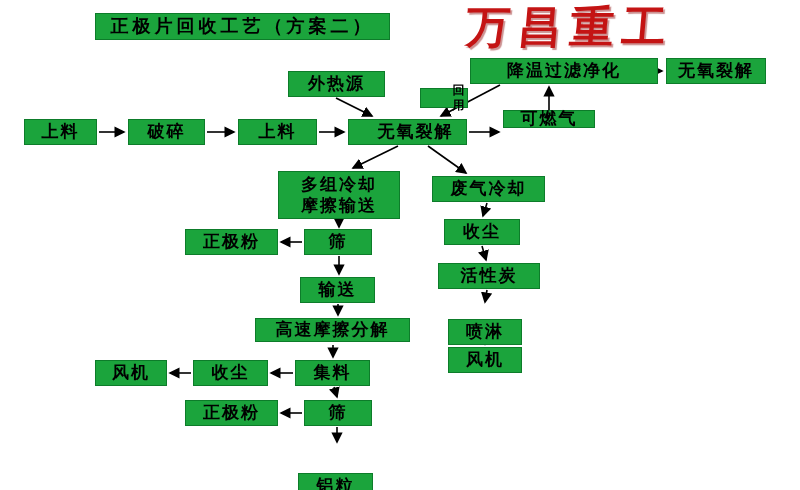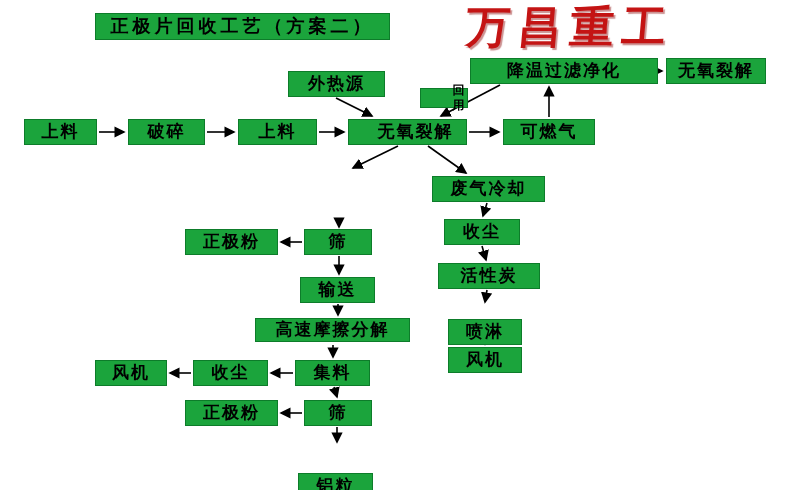--- a/index.html
+++ b/index.html
@@ -82,22 +82,24 @@
   <div class="node small" style="left:420px; top:88px; width:48px; height:20px;padding-left:30px;">回用</div>
 
   <div class="node" style="left:24px; top:119px; width:73px; height:26px;">上料</div>
 
   <div class="node" style="left:128px; top:119px; width:77px; height:26px;">破碎</div>
 
   <div class="node" style="left:238px; top:119px; width:79px; height:26px;">上料</div>
 
   <div class="node" style="left:348px; top:119px; width:119px; height:26px;padding-left:16px;">无氧裂解</div>
 
-  <div class="node" style="left:503px; top:119px; width:92px; height:26px;">可燃气</div>
+  <div class="node" style="left:503px; top:110px; width:92px; height:18px;">可燃气</div>
 
+  <div class="node" style="left:278px; top:171px; width:122px; height:48px;">多组冷却
+摩擦输送</div>
 
   <div class="node" style="left:432px; top:176px; width:113px; height:26px;">废气冷却</div>
 
   <div class="node" style="left:185px; top:229px; width:93px; height:26px;">正极粉</div>
 
   <div class="node" style="left:304px; top:229px; width:68px; height:26px;">筛</div>
 
   <div class="node" style="left:444px; top:219px; width:76px; height:26px;">收尘</div>
 
   <div class="node" style="left:300px; top:277px; width:75px; height:26px;">输送</div>

